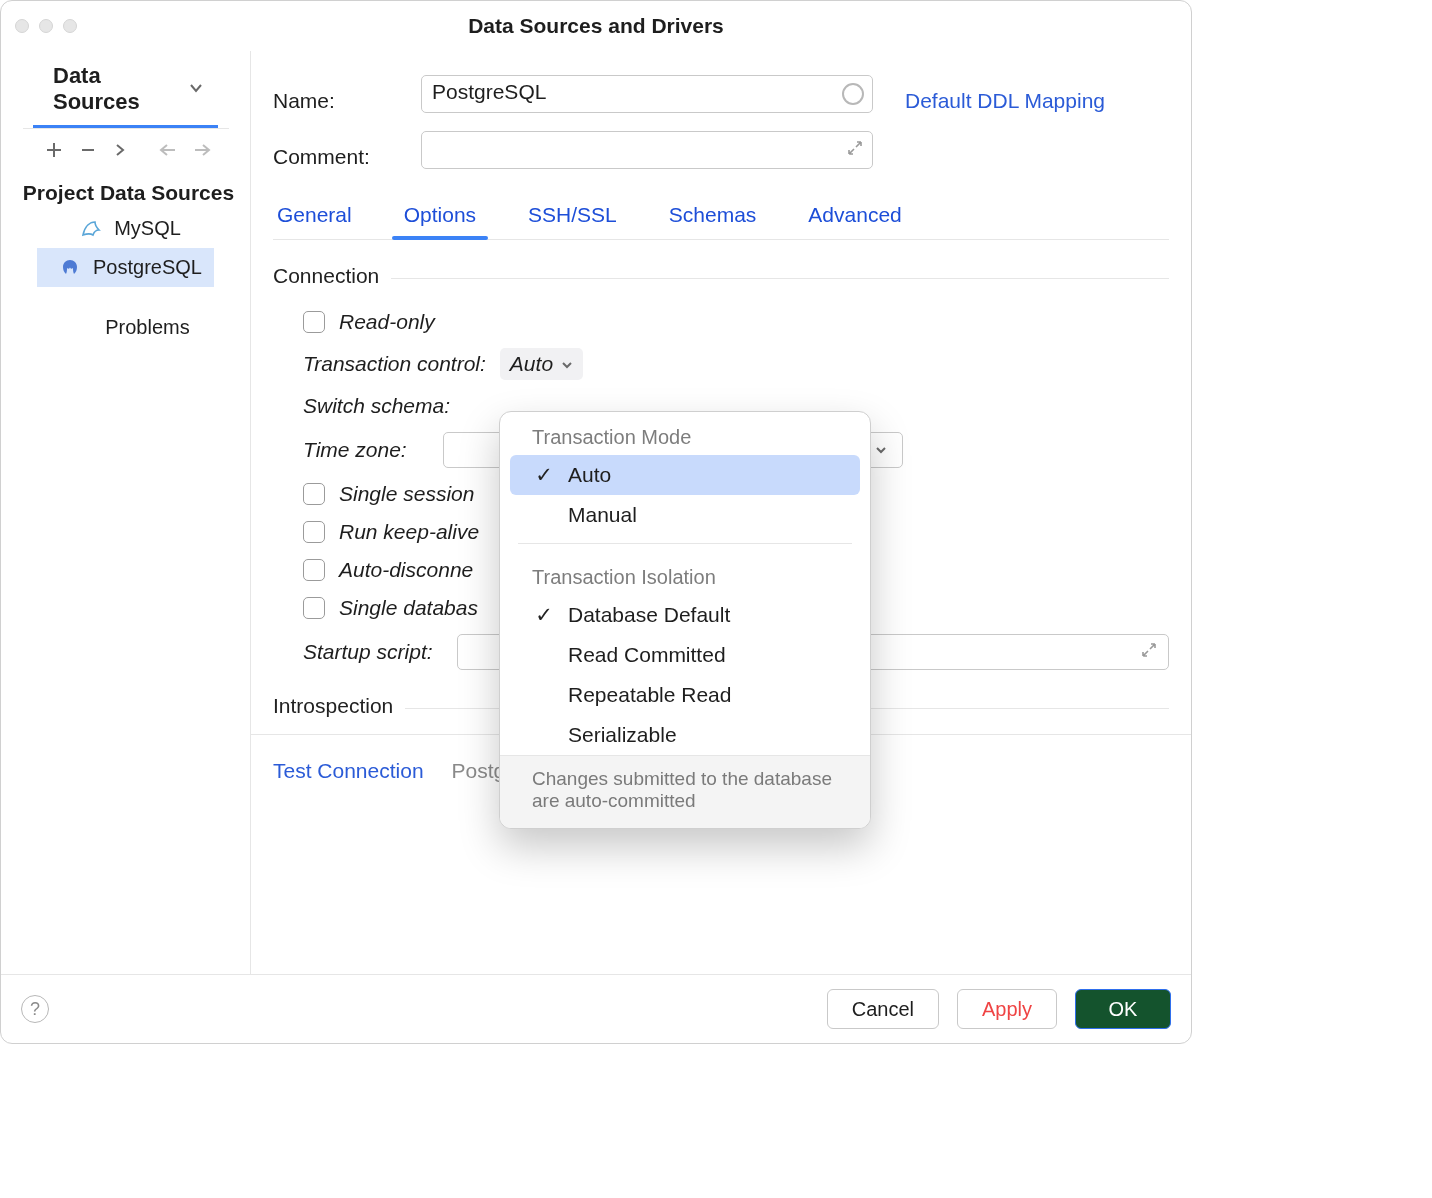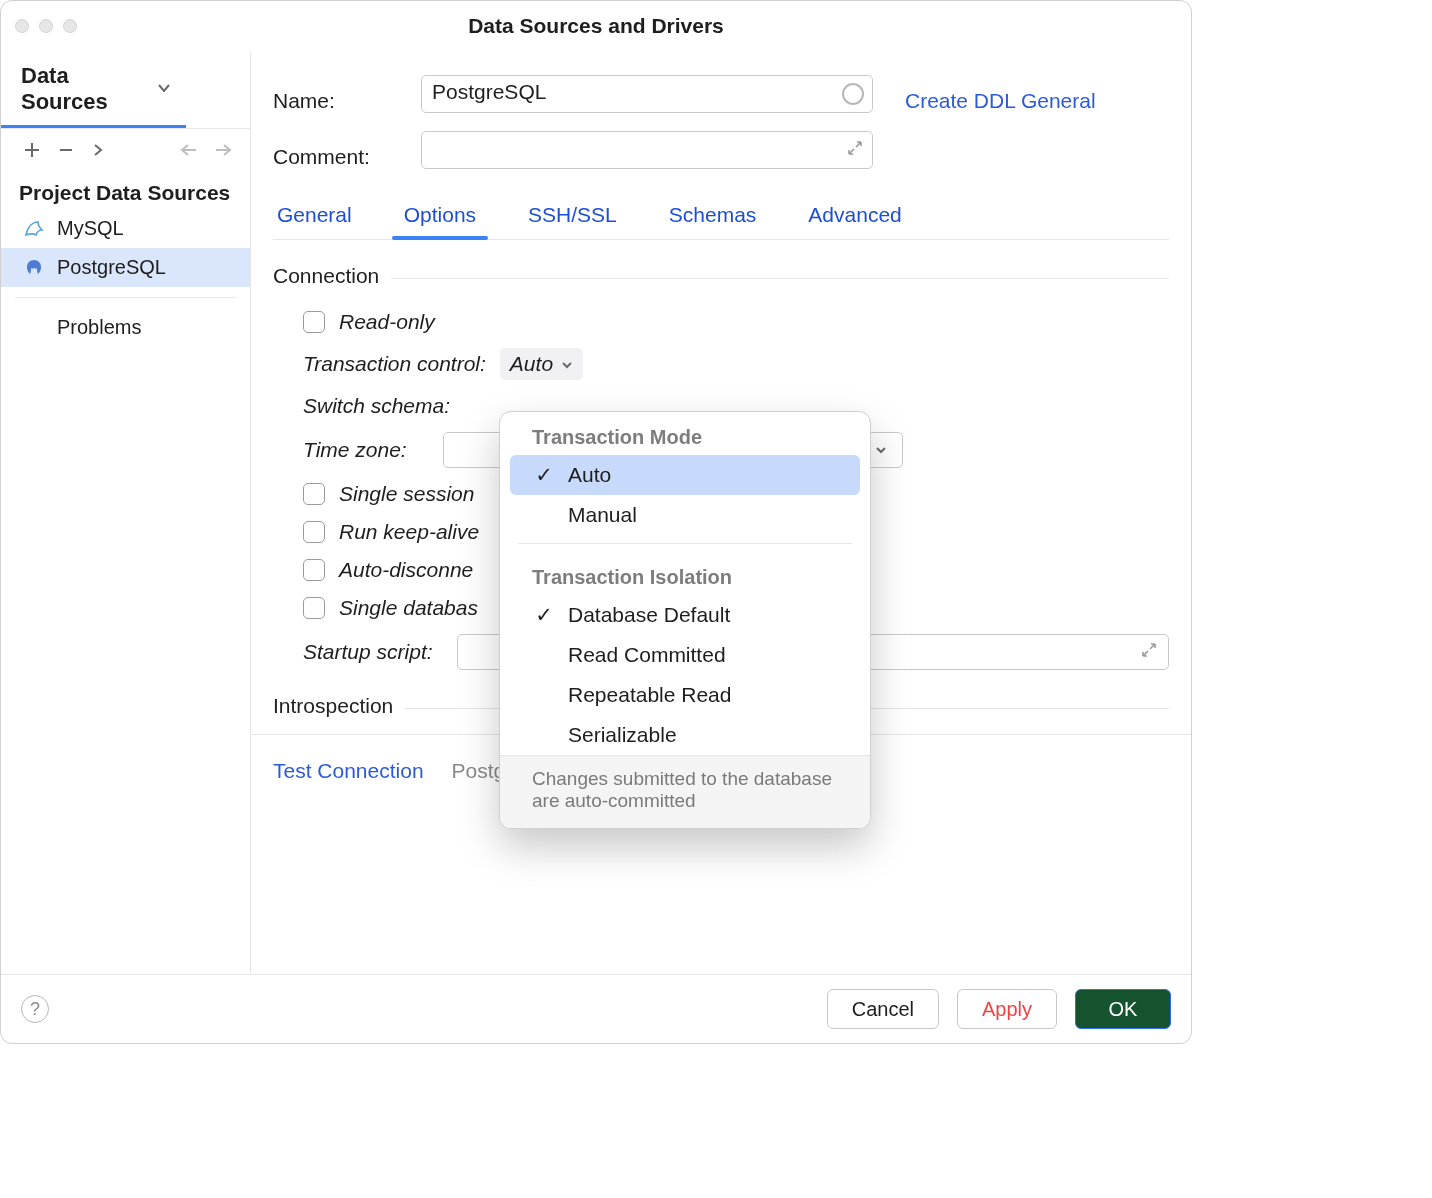--- a/index.html
+++ b/index.html
@@ -36,20 +36,21 @@
     font-weight:700; font-size: 21px;
   }
 
   .body { flex:1; display:flex; min-height:0; }
 
   
   .sidebar {
     width: 250px; border-right:1px solid #e6e6e6;
     display:flex; flex-direction:column;
     padding-top: 6px;
+    align-items: center;
   }
   .ds-head {
     display:flex; align-items:center; gap:10px;
     padding: 6px 14px 10px 20px;
     font-weight:700; font-size:22px;
     border-bottom: 3px solid #3b82f6;
     width: 185px;
     margin-left: 0;
     margin-bottom: 0;
   }
@@ -132,21 +133,21 @@
   }
   .startup .expand-icn { right:10px; }
 
   
   .popup {
     position:absolute; left:498px; top:410px; width:372px;
     background:#fff; border:1px solid #cfcfcf; border-radius:12px;
     box-shadow: 0 18px 40px rgba(0,0,0,0.22);
     overflow:hidden;
   }
-  .popup-sec-hdr { color:#7d7d7d; font-weight:700; padding:14px 22px 6px 32px; font-size:20px; }
+  .popup-sec-hdr { color:#7d7d7d; font-weight:400; padding:14px 22px 6px 32px; font-size:20px; }
   .popup-item {
     display:flex; align-items:center; gap:14px;
     padding: 8px 12px 8px 34px; font-size:21px;
   }
   .popup-item .chk { width:20px; text-align:center; color:#222; }
   .popup-item.selected { background:#c8dafc; border-radius:6px; margin:0 10px; padding-left:24px; }
   .popup-item.selected .chk { margin-left:0; }
   .popup-div { height:1px; background:#e6e6e6; margin:8px 18px; }
   .popup-foot {
     background:#f4f4f4; color:#7a7a7a; font-size:19px;
@@ -262,21 +263,21 @@
 
     <div class="main">
 
       <div class="form-area">
         <div class="row">
           <div class="lbl">Name:</div>
           <div class="text-input name-input">
             <span>PostgreSQL</span>
             <span class="circle-end"></span>
           </div>
-          <span class="ddl-link">Create DDL General</span>
+          <span class="ddl-link">Default DDL Mapping</span>
         </div>
 
         <div class="row">
           <div class="lbl">Comment:</div>
           <div class="text-input comment-input">
             <span></span>
             <span class="expand-icn">
               <svg width="18" height="18" viewBox="0 0 18 18">
                   <path d="M3 15l5-5M3 15v-4M3 15h4M15 3l-5 5M15 3v4M15 3h-4" stroke="#9a9a9a" stroke-width="1.6" fill="none"></path>
                 </svg>

